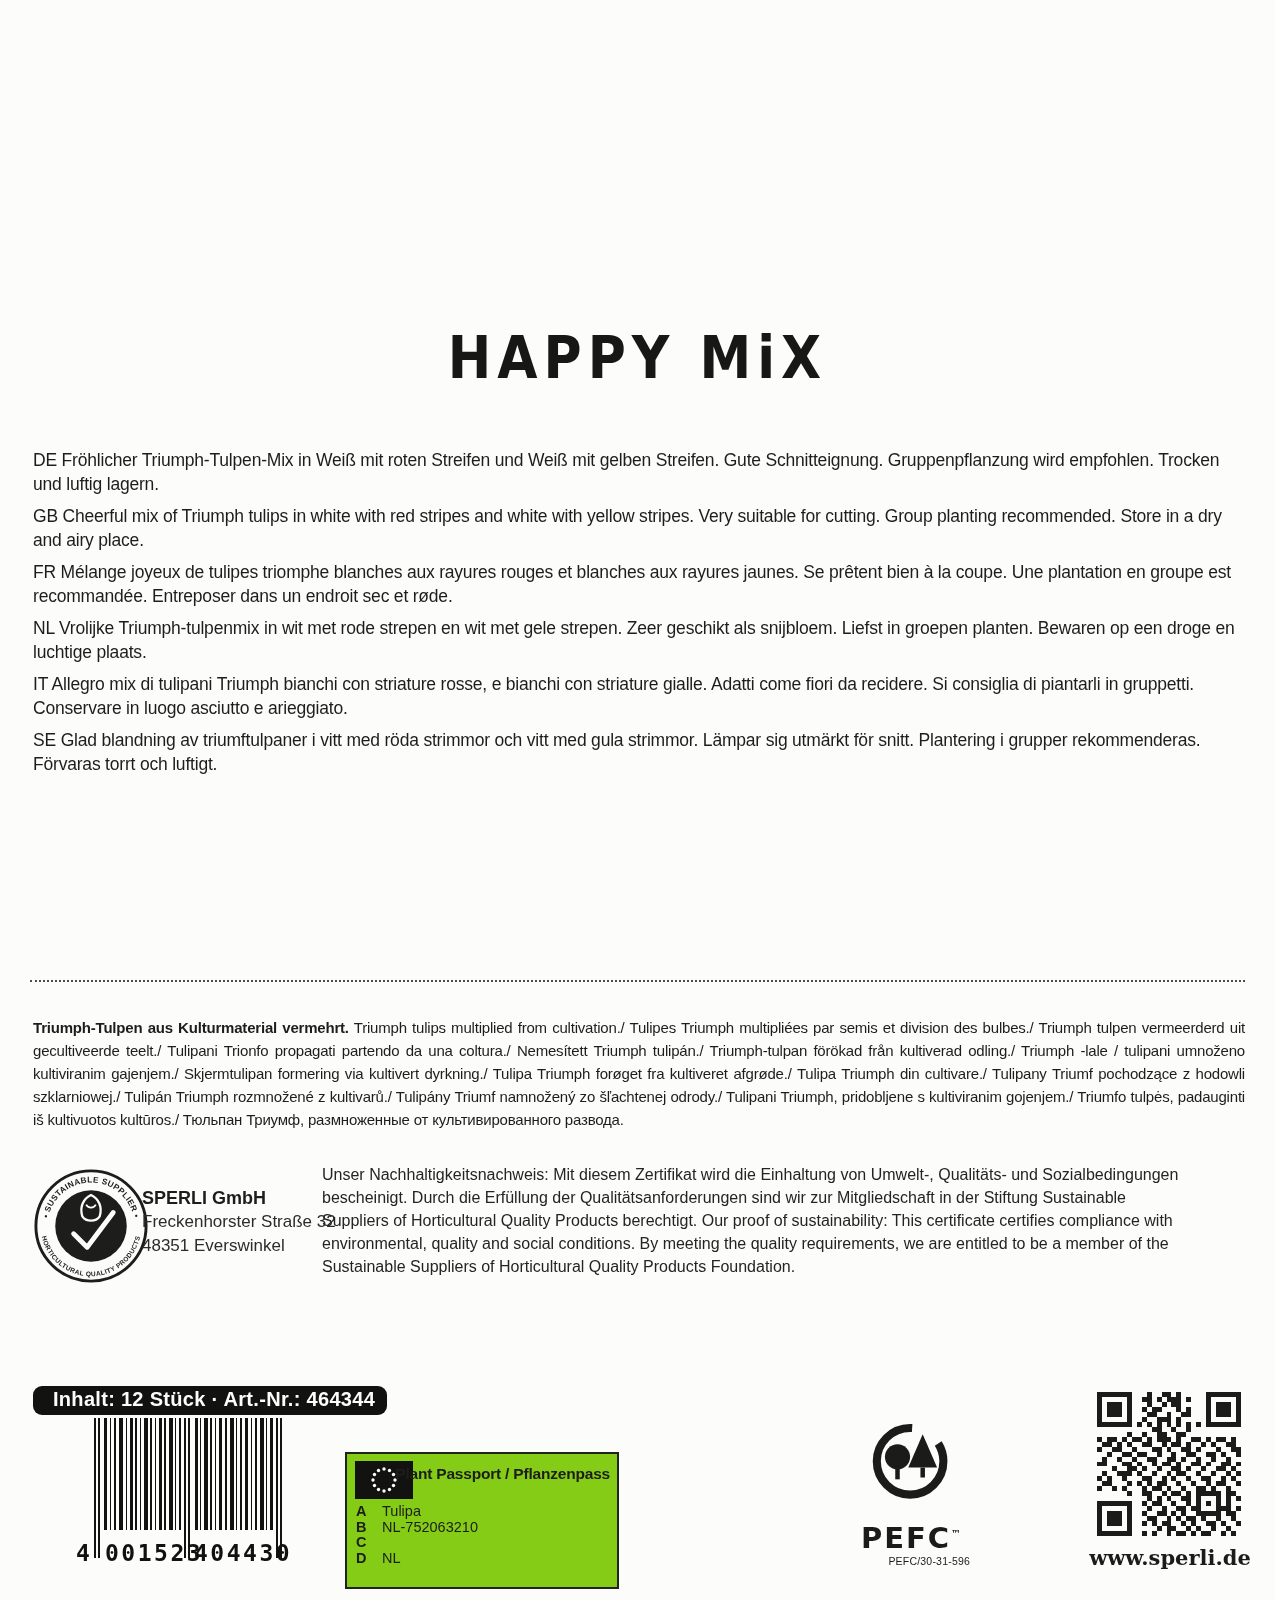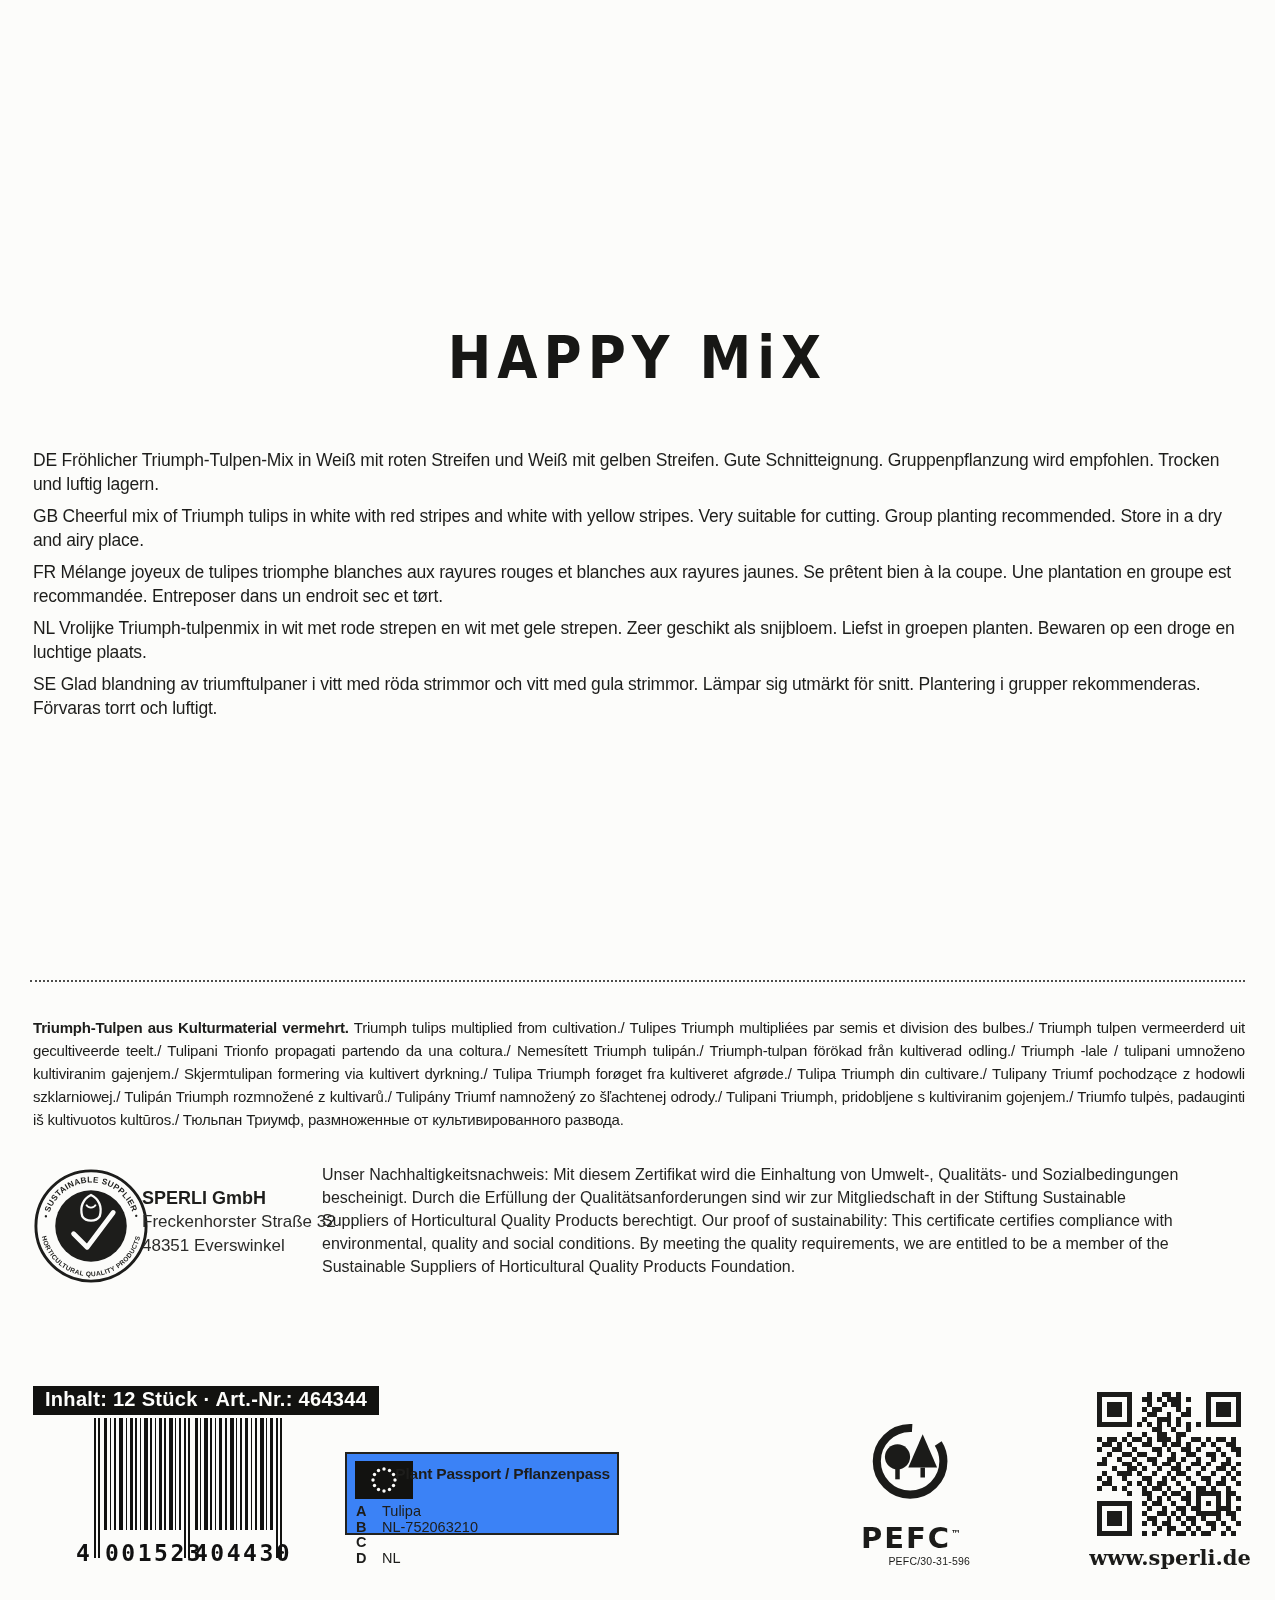--- a/index.html
+++ b/index.html
@@ -25,31 +25,31 @@
     font-size:15px;line-height:23px;letter-spacing:-0.2px;text-align:justify;}
   .propagation .lead{font-weight:700;}
   
   .sus-badge{position:absolute;left:33px;top:1168px;width:116px;height:116px;}
   .address{position:absolute;left:142px;top:1186px;font-size:17px;line-height:24px;color:#2c2c2a;}
   .address .company{font-size:18px;font-weight:700;color:#1d1d1b;}
   .sus-text{position:absolute;left:322px;top:1163px;width:874px;font-size:16px;line-height:23px;color:#242422;}
   
   .contents-bar{
     position:absolute;left:33px;top:1386px;background:#121210;color:#fdfdfb;
-    font-size:20px;font-weight:700;letter-spacing:0.3px;padding:2px 12px 4px 12px;
+    font-size:20px;font-weight:700;letter-spacing:0.3px;padding:2px 12px 4px 20px;border-radius:9px;
   }
   .barcode{position:absolute;left:80px;top:1418px;width:215px;height:152px;}
   .barcode svg{position:absolute;left:0;top:0;}
   .bc-digit{position:absolute;bottom:4px;font-family:"DejaVu Sans Mono",monospace;
     font-weight:700;font-size:23px;color:#111;}
   .bc-lead{left:-4px;}
   .bc-g1{left:25px;width:77px;text-align:center;letter-spacing:2.5px;}
   .bc-g2{left:114px;width:80px;text-align:center;letter-spacing:2.5px;}
-  .passport{position:absolute;left:345px;top:1452px;width:274px;height:83px;
-    border:2px solid #22221f;background:#3b82f6;box-sizing:border-box;}
+  .passport{position:absolute;left:345px;top:1452px;width:274px;height:137px;
+    border:2px solid #22221f;background:#84cc16;box-sizing:border-box;}
   .pp-flag{position:absolute;left:8px;top:7px;}
   .pp-title{position:absolute;right:7px;top:11px;font-size:15.5px;font-weight:700;letter-spacing:-0.2px;}
   .pp-rows{position:absolute;left:9px;top:50px;right:8px;}
   .pp-row{display:flex;font-size:14.5px;line-height:14.5px;margin-bottom:1px;min-height:14.5px;}
   .pp-key{width:26px;font-weight:700;}
   .pefc{position:absolute;left:852px;top:1420px;width:118px;text-align:center;color:#1b1b19;}
   .pefc-name{font-size:29px;font-weight:700;letter-spacing:2px;line-height:28px;margin-top:8px;font-family:"DejaVu Sans",sans-serif;}
   .pefc-name sup{font-size:10px;letter-spacing:0;}
   .pefc-code{font-size:10.5px;letter-spacing:0.2px;margin-top:3px;text-align:right;}
   .qr{position:absolute;left:1097px;top:1392px;width:144px;height:144px;}
@@ -59,22 +59,23 @@
 </head>
 <body>
 
 <div class="canvas">
 
   <div class="title">HAPPY MiX</div>
 
   <div class="descs">
     <p class="desc"><span class="code">DE</span> <span>Fröhlicher Triumph-Tulpen-Mix in Weiß mit roten Streifen und Weiß mit gelben Streifen. Gute Schnitteignung. Gruppenpflanzung wird empfohlen. Trocken und luftig lagern.</span></p>
     <p class="desc"><span class="code">GB</span> <span>Cheerful mix of Triumph tulips in white with red stripes and white with yellow stripes. Very suitable for cutting. Group planting recommended. Store in a dry and airy place.</span></p>
-    <p class="desc"><span class="code">FR</span> <span>Mélange joyeux de tulipes triomphe blanches aux rayures rouges et blanches aux rayures jaunes. Se prêtent bien à la coupe. Une plantation en groupe est recommandée. Entreposer dans un endroit sec et tørt.</span></p>
+    <p class="desc"><span class="code">FR</span> <span>Mélange joyeux de tulipes triomphe blanches aux rayures rouges et blanches aux rayures jaunes. Se prêtent bien à la coupe. Une plantation en groupe est recommandée. Entreposer dans un endroit sec et røde.</span></p>
     <p class="desc"><span class="code">NL</span> <span>Vrolijke Triumph-tulpenmix in wit met rode strepen en wit met gele strepen. Zeer geschikt als snijbloem. Liefst in groepen planten. Bewaren op een droge en luchtige plaats.</span></p>
+    <p class="desc"><span class="code">IT</span> <span>Allegro mix di tulipani Triumph bianchi con striature rosse, e bianchi con striature gialle. Adatti come fiori da recidere. Si consiglia di piantarli in gruppetti. Conservare in luogo asciutto e arieggiato.</span></p>
     <p class="desc"><span class="code">SE</span> <span>Glad blandning av triumftulpaner i vitt med röda strimmor och vitt med gula strimmor. Lämpar sig utmärkt för snitt. Plantering i grupper rekommenderas. Förvaras torrt och luftigt.</span></p>
   </div>
 
   <div class="divider"></div>
 
   <p class="propagation"><span class="lead">Triumph-Tulpen aus Kulturmaterial vermehrt.</span><span> Triumph tulips multiplied from cultivation./ Tulipes Triumph multipliées par semis et division des bulbes./ Triumph tulpen vermeerderd uit gecultiveerde teelt./ Tulipani Trionfo propagati partendo da una coltura./ Nemesített Triumph tulipán./ Triumph-tulpan förökad från kultiverad odling./ Triumph -lale / tulipani umnoženo kultiviranim gajenjem./ Skjermtulipan formering via kultivert dyrkning./ Tulipa Triumph forøget fra kultiveret afgrøde./ Tulipa Triumph din cultivare./ Tulipany Triumf pochodzące z hodowli szklarniowej./ Tulipán Triumph rozmnožené z kultivarů./ Tulipány Triumf namnožený zo šľachtenej odrody./ Tulipani Triumph, pridobljene s kultiviranim gojenjem./ Triumfo tulpės, padauginti iš kultivuotos kultūros./ Тюльпан Триумф, размноженные от культивированного развода.</span></p>
 
   <div class="sus-badge">
     <svg viewBox="0 0 120 120" width="116" height="116">
       <defs>

